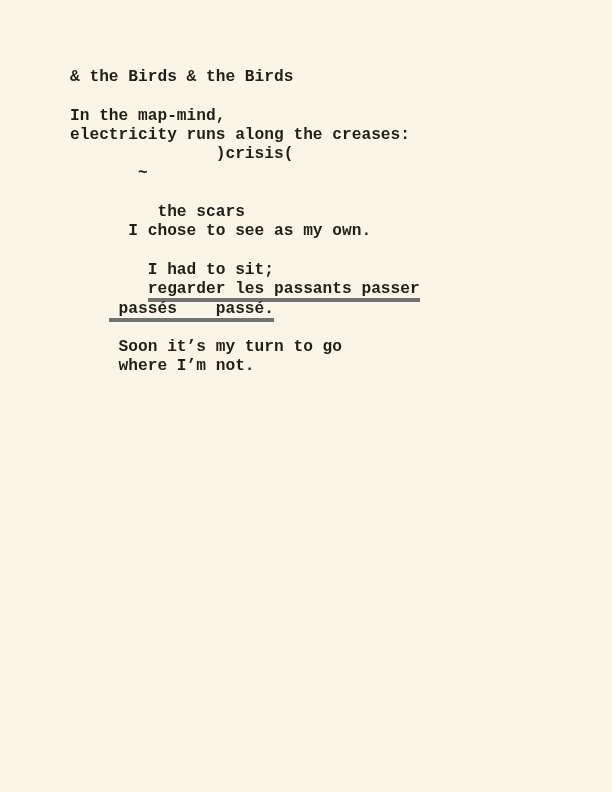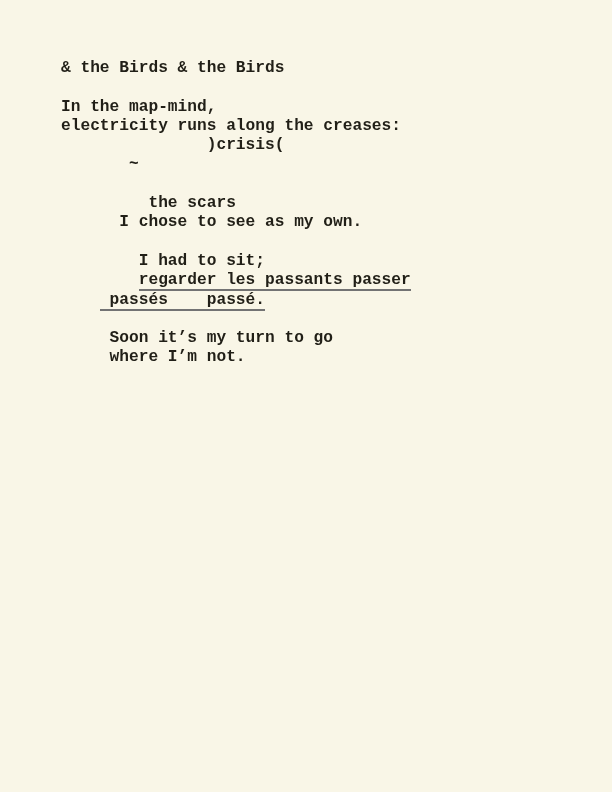--- a/index.html
+++ b/index.html
@@ -15,34 +15,34 @@
   .page {
     position: relative;
     width: 612px;
     height: 792px;
     background: #f9f6e7;
   }
   pre.poem {
     position: absolute;
     left: 61px;
     top: 59px;
-    margin: 0;
+    margin: 9px;
     font-family: "Liberation Mono", "DejaVu Sans Mono", monospace;
     font-weight: 700;
     font-size: 16.2px;
     line-height: 19.3px;
     letter-spacing: 0;
     color: #211f17;
     white-space: pre;
   }
   pre.poem .poem-line {
     min-height: 19.3px;
   }
   .u {
-    border-bottom: 2px solid #737373;
+    border-bottom: 4px solid #737373;
     text-align: right;
   }
 </style>
 </head>
 <body>
 
 <div class="page">
   <pre class="poem"><div class="poem-line">&amp; the Birds &amp; the Birds</div><div class="poem-line">&nbsp;</div><div class="poem-line">In the map-mind,</div><div class="poem-line">electricity runs along the creases:</div><div class="poem-line">               )crisis(</div><div class="poem-line">       ~</div><div class="poem-line">&nbsp;</div><div class="poem-line">         the scars</div><div class="poem-line">      I chose to see as my own.</div><div class="poem-line">&nbsp;</div><div class="poem-line">        I had to sit;</div><div class="poem-line">        <span class="u">regarder les passants passer</span></div><div class="poem-line">    <span class="u"> passés    passé.</span></div><div class="poem-line">&nbsp;</div><div class="poem-line">     Soon it’s my turn to go</div><div class="poem-line">     where I’m not.</div></pre>
 </div>
 

